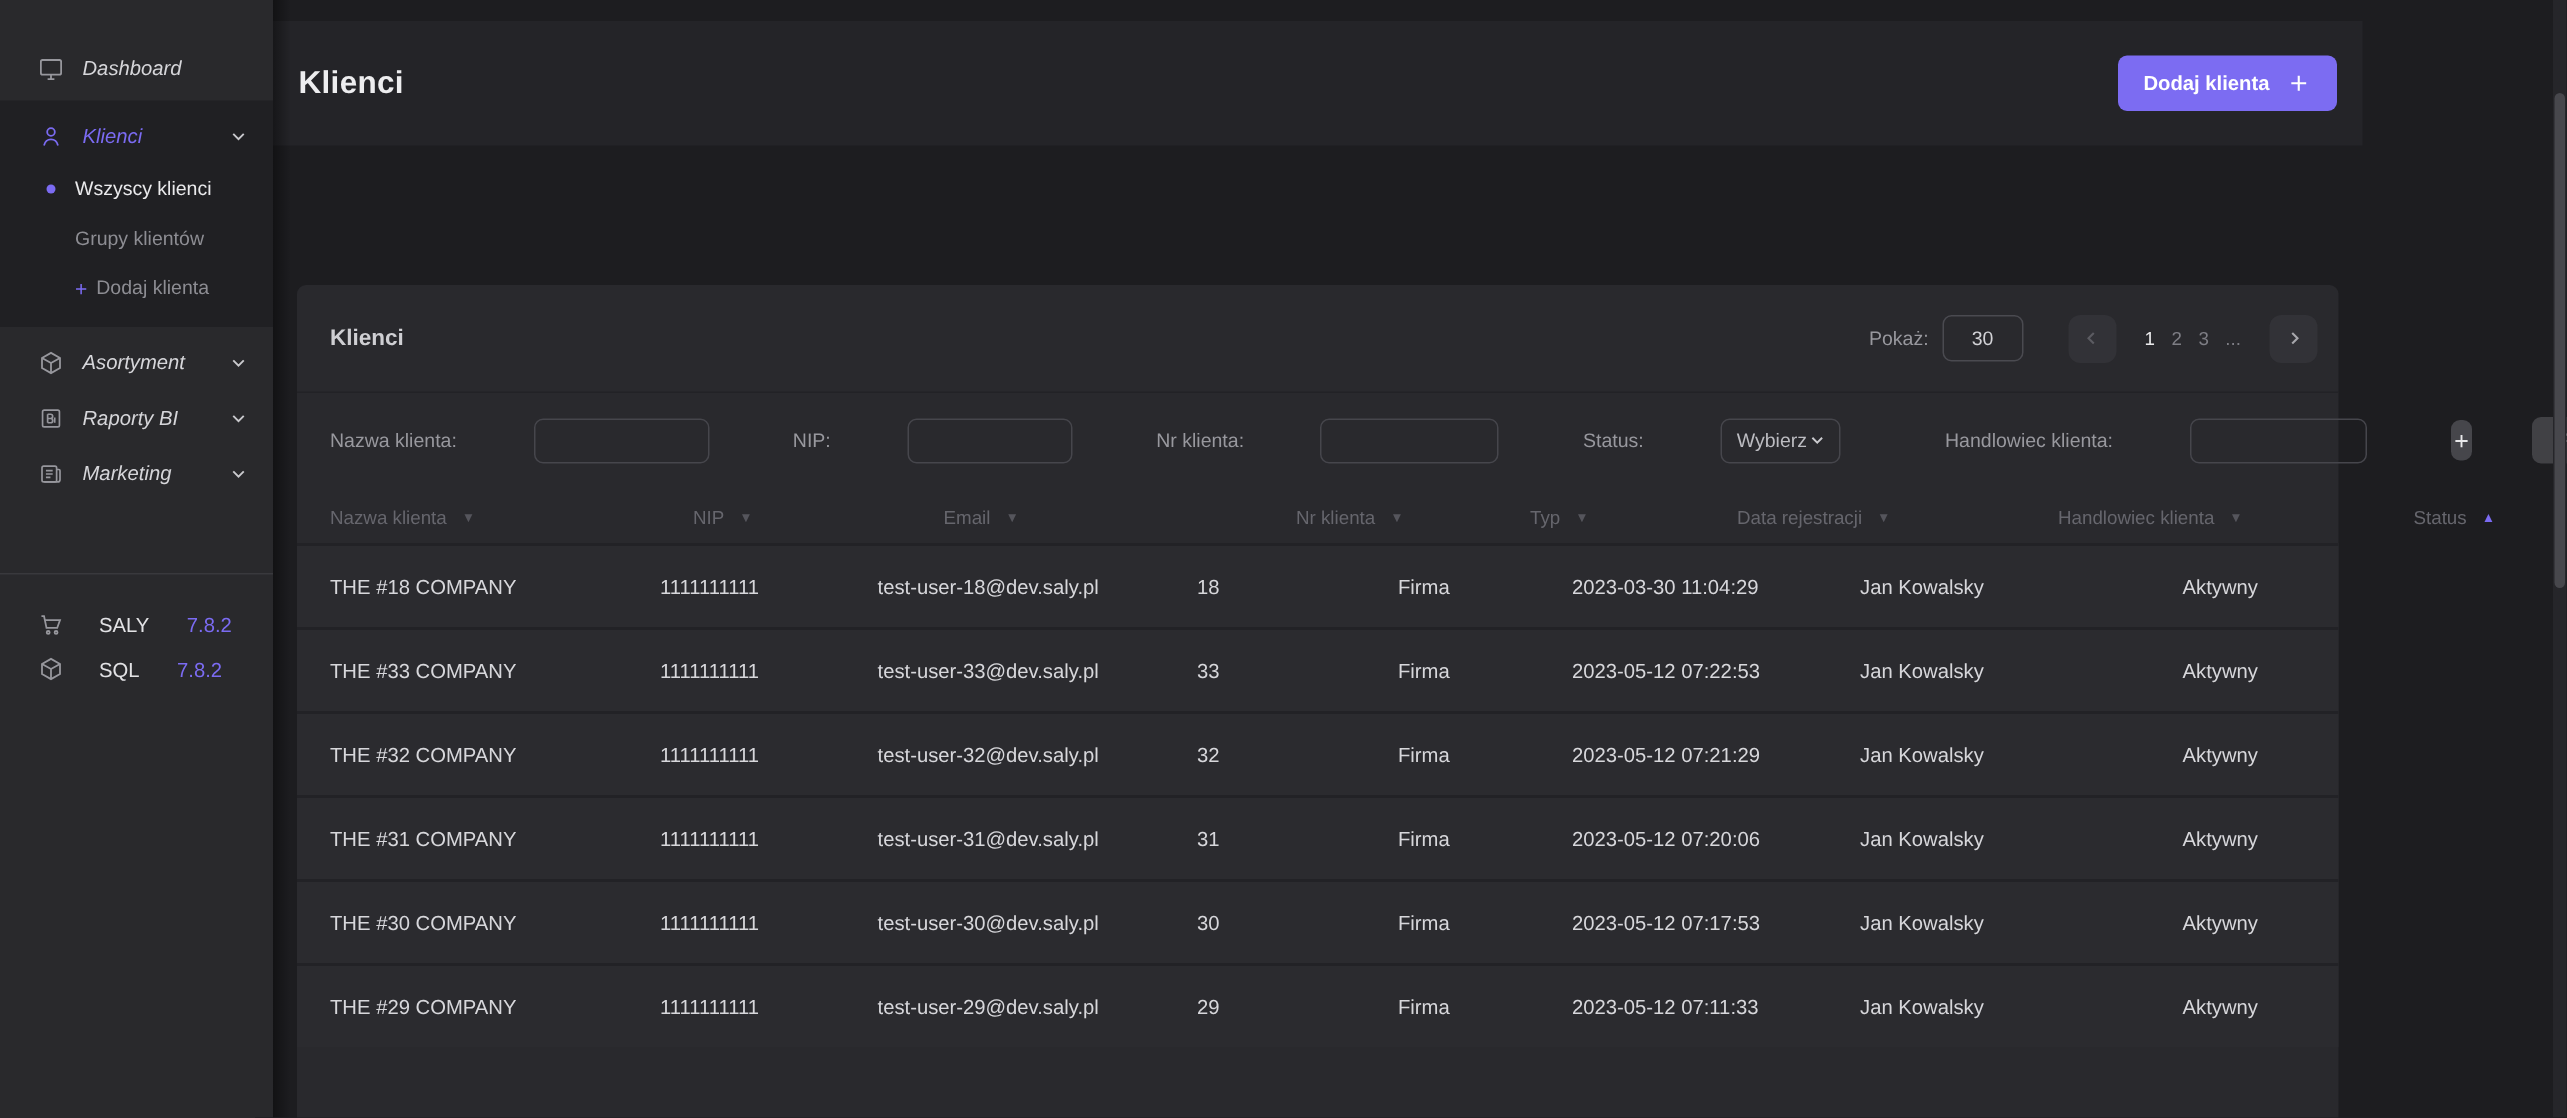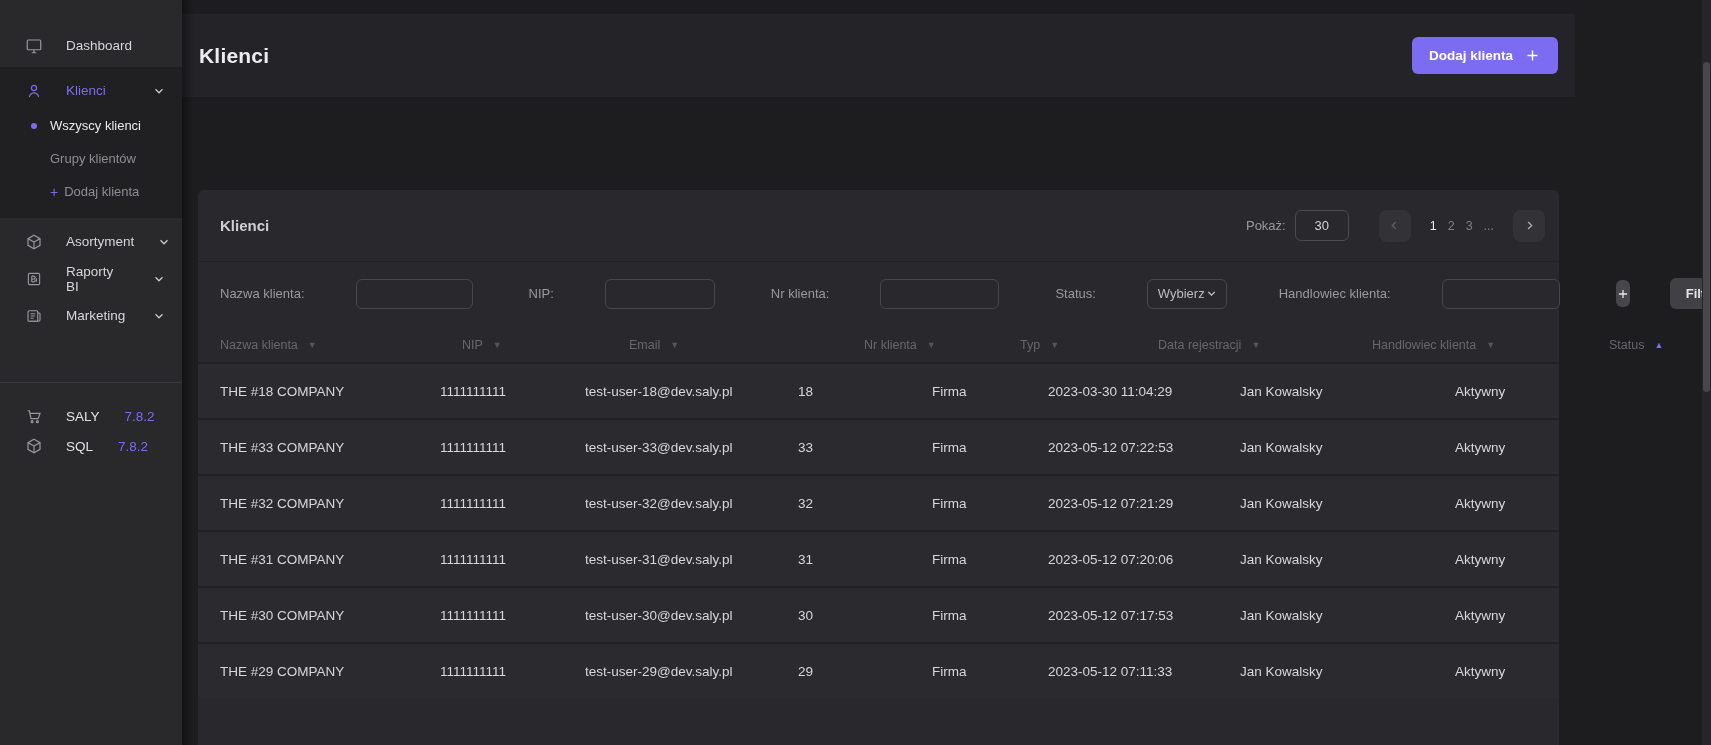--- a/index.html
+++ b/index.html
@@ -3,22 +3,22 @@
 <meta charset="utf-8">
 <style>
   * { margin:0; padding:0; box-sizing:border-box; }
   html,body { width:1711px; height:745px; overflow:hidden; background:#1d1d20;
               font-family:"Liberation Sans","DejaVu Sans",sans-serif; }
   body { display:flex; }
 
   
   .sidebar { width:182px; min-width:182px; height:745px; background:#29292c; display:flex; flex-direction:column; position:relative; z-index:2; }
   .nav { padding-top:27px; }
-  .nav-item { height:37px; display:flex; align-items:center; padding:0 16px 0 25px; gap:23px;
-              color:#d6d6da; font-size:13.5px; cursor:pointer; }
+  .nav-item { height:37px; display:flex; align-items:center; padding:0 16px 0 25px; gap:12px;
+              color:#d6d6da; font-size:13.5px; cursor:pointer;font-style:italic; }
   .nav-item .icon { width:18px; height:18px; color:#97979d; display:flex; }
   .nav-item .icon svg { width:18px; height:18px; }
   .chev { margin-left:auto; color:#c9c9cd; display:flex; }
   .chev svg { width:14px; height:14px; }
   .active-block { background:#202023; padding:5px 0 10px; margin-top:3px; }
   .nav-item.active, .nav-item.active .icon { color:#7b6bf2; }
   .sub-item { height:33px; display:flex; align-items:center; padding-left:50px; font-size:13px; color:#8d8d93; cursor:pointer; position:relative; }
   .sub-item.current { color:#eaeaec; }
   .bullet { position:absolute; left:31px; width:6px; height:6px; border-radius:50%; background:#7b6bf2; }
   .plus-pre { color:#7b6bf2; margin-right:6px; font-size:14px; }
@@ -67,21 +67,21 @@
   .page-nums .pg.active { color:#e9e9eb; }
   .pg { cursor:pointer; }
 
   .filter-row { border-top:1px solid #222226; padding:16px 14px 18px 22px; display:flex; align-items:center;gap:40px; }
   .f-label { color:#98989e; font-size:13px; margin-right:11px; white-space:nowrap; }
   .f-input { height:30px; background:transparent; border:1px solid #46464c; border-radius:6px;
              color:#d2d2d6; padding:0 9px; font-size:13px; margin-right:16px;
              font-family:"Liberation Sans","DejaVu Sans",sans-serif; }
   .w1{width:117px;} .w2{width:110px;} .w3{width:119px;} .w5{width:118px;}
   .f-select { width:88px; height:30px; border:1px solid #46464c; border-radius:6px; display:flex;
-              align-items:center; padding:0 8px 0 10px; color:#bcbcc1; font-size:13px; margin-right:12px; cursor:pointer; }
+              align-items:center; padding:0 8px 0 10px; color:#bcbcc1; font-size:13px; margin-right:30px; cursor:pointer; }
   .f-select svg { width:13px; height:13px; margin-left:auto; color:#c9c9cd; }
   .plus-btn { width:27px; height:27px; border:none; border-radius:6px; background:#46464b; color:#e8e8ea;
               display:flex; align-items:center; justify-content:center; cursor:pointer; }
   .plus-btn svg { width:14px; height:14px; }
   .filtruj-btn { margin-left:auto; height:31px; padding:0 16px; border:none; border-radius:6px;
                  background:#414145; color:#e4e4e7; font-size:13px; font-weight:bold; cursor:pointer;
                  font-family:"Liberation Sans","DejaVu Sans",sans-serif; }
 
   .grid-cols { display:grid; grid-template-columns:220px 145px 213px 134px 116px 192px 215px 1fr; padding:0 22px; align-items:center; }
   .table-head { height:35px; color:#66666d; font-size:12.5px;gap:22px; }

